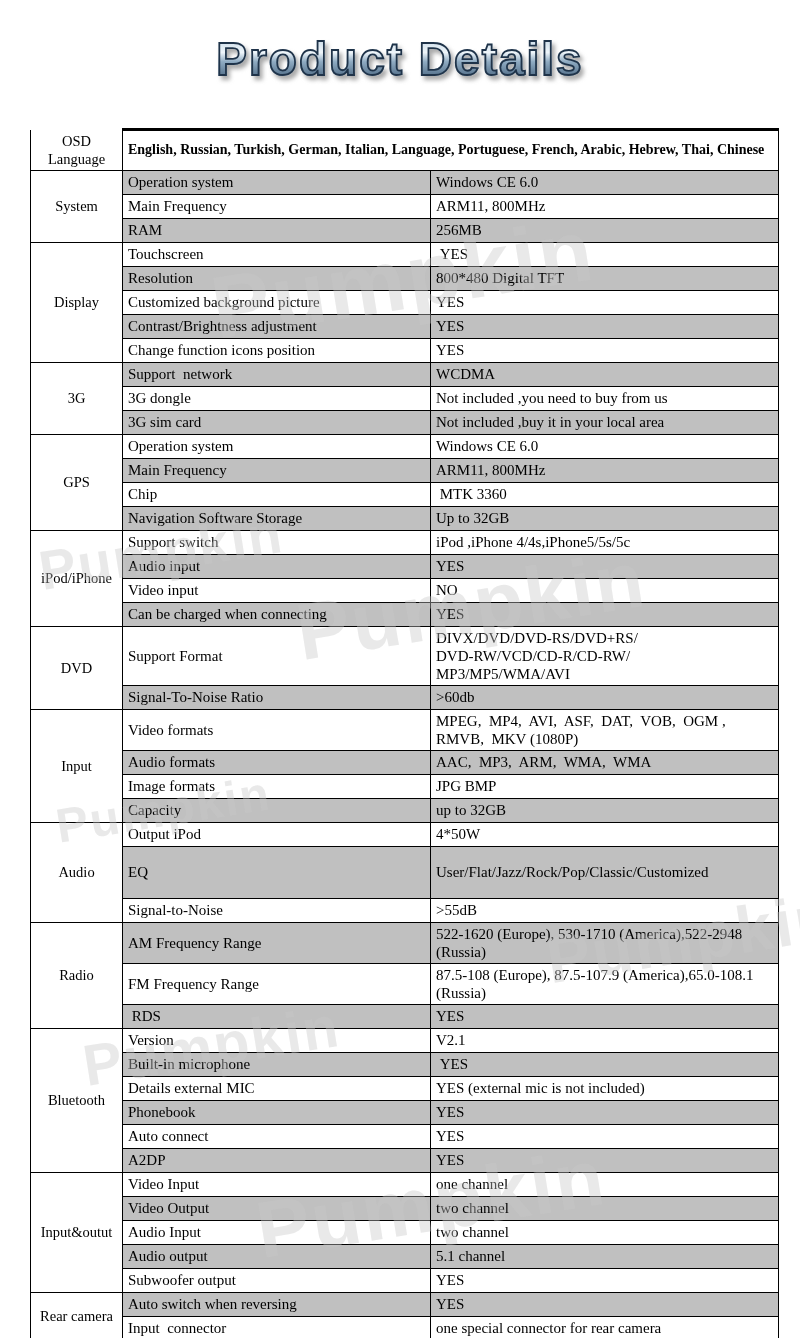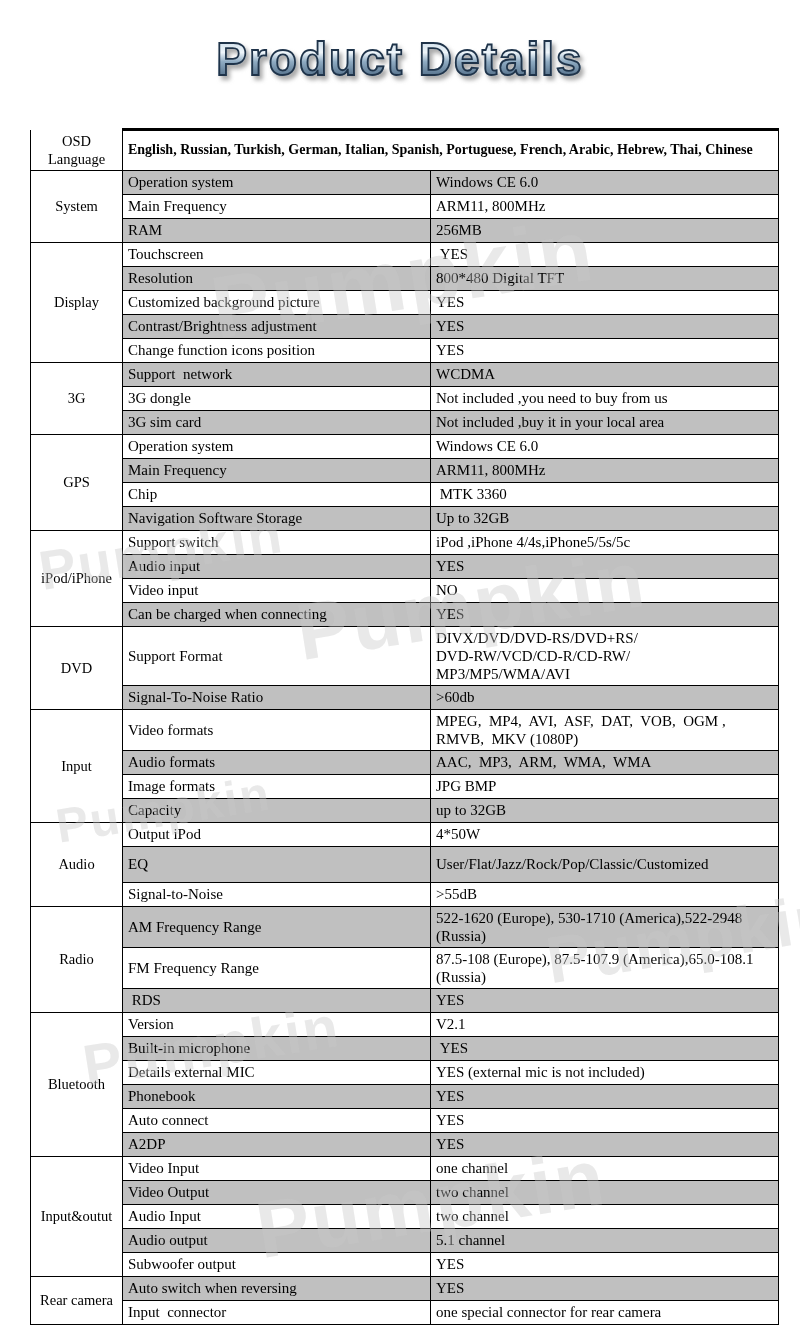--- a/index.html
+++ b/index.html
@@ -98,21 +98,21 @@
 
 <table class="spec">
   <colgroup>
     <col style="width:92px">
       <col style="width:308px">
       <col style="width:348px">
   </colgroup>
   <tbody>
       <tr>
         <td class="cat osd-cat">OSD Language</td>
-        <td class="val osd-val" colspan="2">English, Russian, Turkish, German, Italian, Spanish, Portuguese, French, Arabic, Hebrew, Thai, Chinese</td>
+        <td class="val osd-val" colspan="2">English, Russian, Turkish, German, Italian, Language, Portuguese, French, Arabic, Hebrew, Thai, Chinese</td>
       </tr>
       <tr class="shaded">
         <td class="cat" rowspan="3">System</td>
         <td class="lbl">Operation system</td>
         <td class="val">Windows CE 6.0</td>
       </tr>
       <tr>
         <td class="lbl">Main Frequency</td>
         <td class="val">ARM11, 800MHz</td>
       </tr>
@@ -214,21 +214,21 @@
       </tr>
       <tr class="shaded">
         <td class="lbl">Capacity</td>
         <td class="val">up to 32GB</td>
       </tr>
       <tr>
         <td class="cat" rowspan="3">Audio</td>
         <td class="lbl">Output iPod</td>
         <td class="val">4*50W</td>
       </tr>
-      <tr class="shaded" style="height: 36px;">
+      <tr class="shaded" style="height: 52px;">
         <td class="lbl">EQ</td>
         <td class="val">User/Flat/Jazz/Rock/Pop/Classic/Customized</td>
       </tr>
       <tr>
         <td class="lbl">Signal-to-Noise</td>
         <td class="val">&gt;55dB</td>
       </tr>
       <tr class="shaded">
         <td class="cat" rowspan="3">Radio</td>
         <td class="lbl">AM Frequency Range</td>

